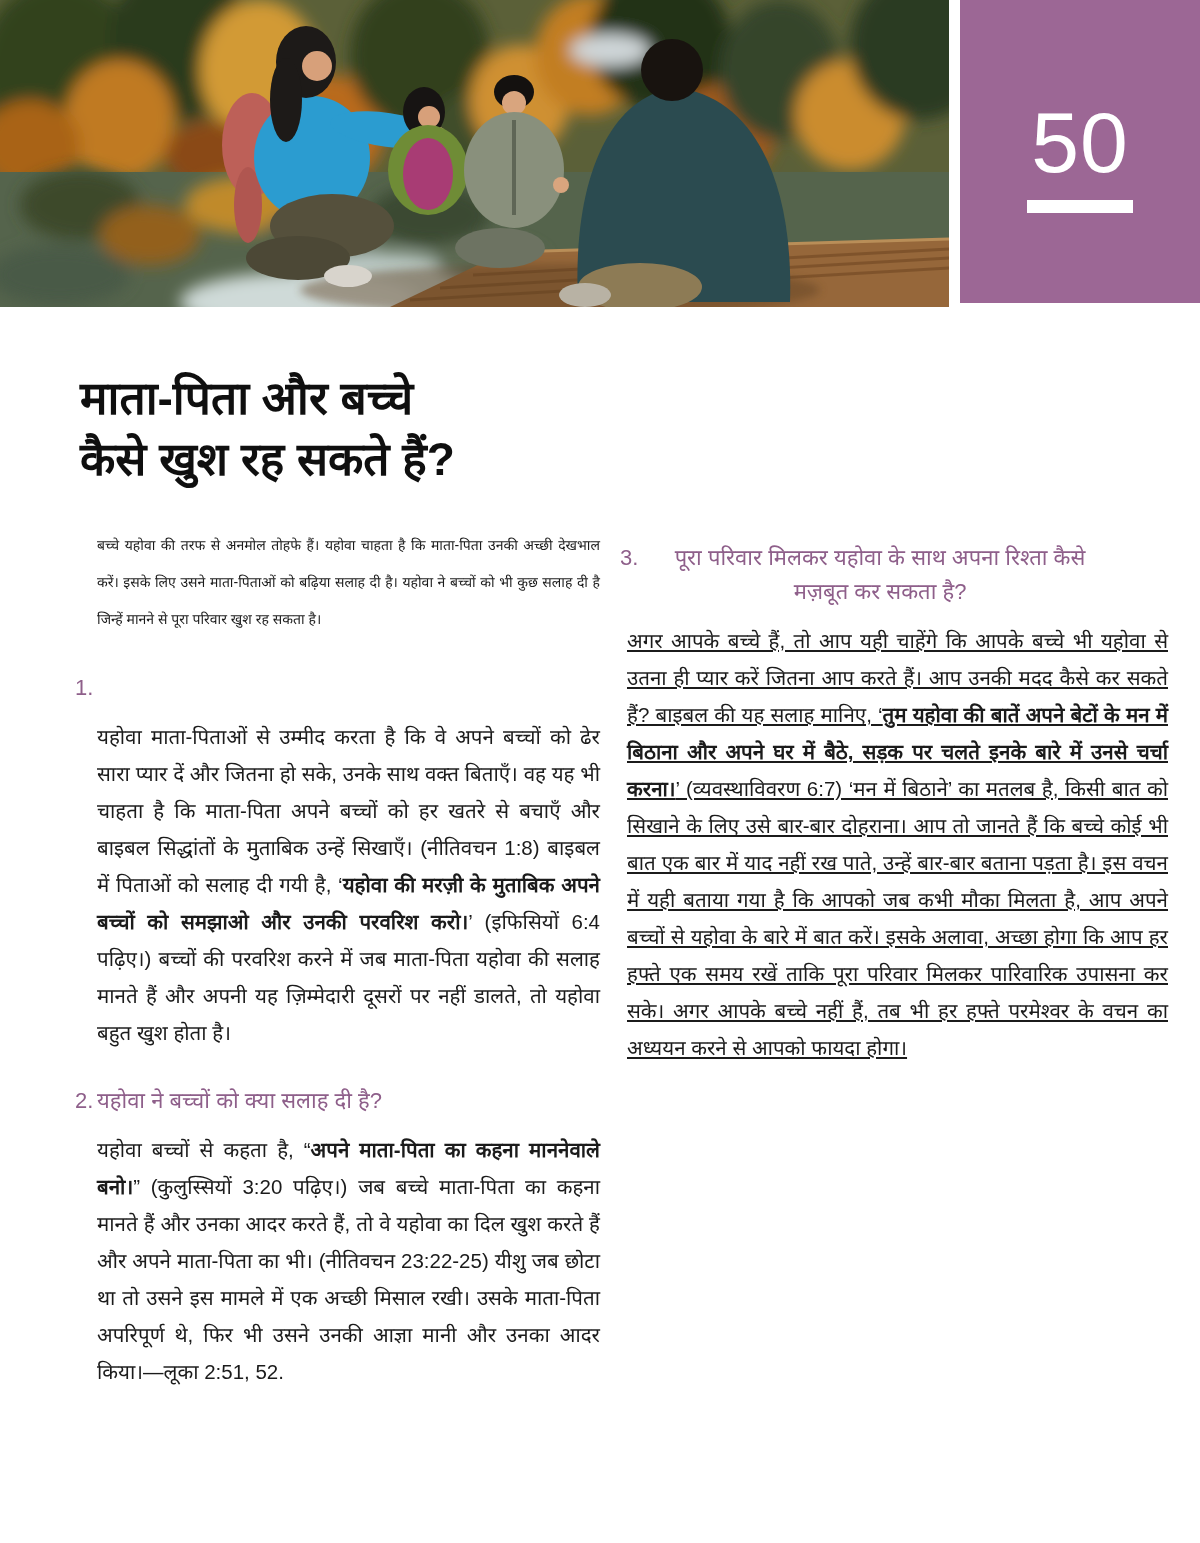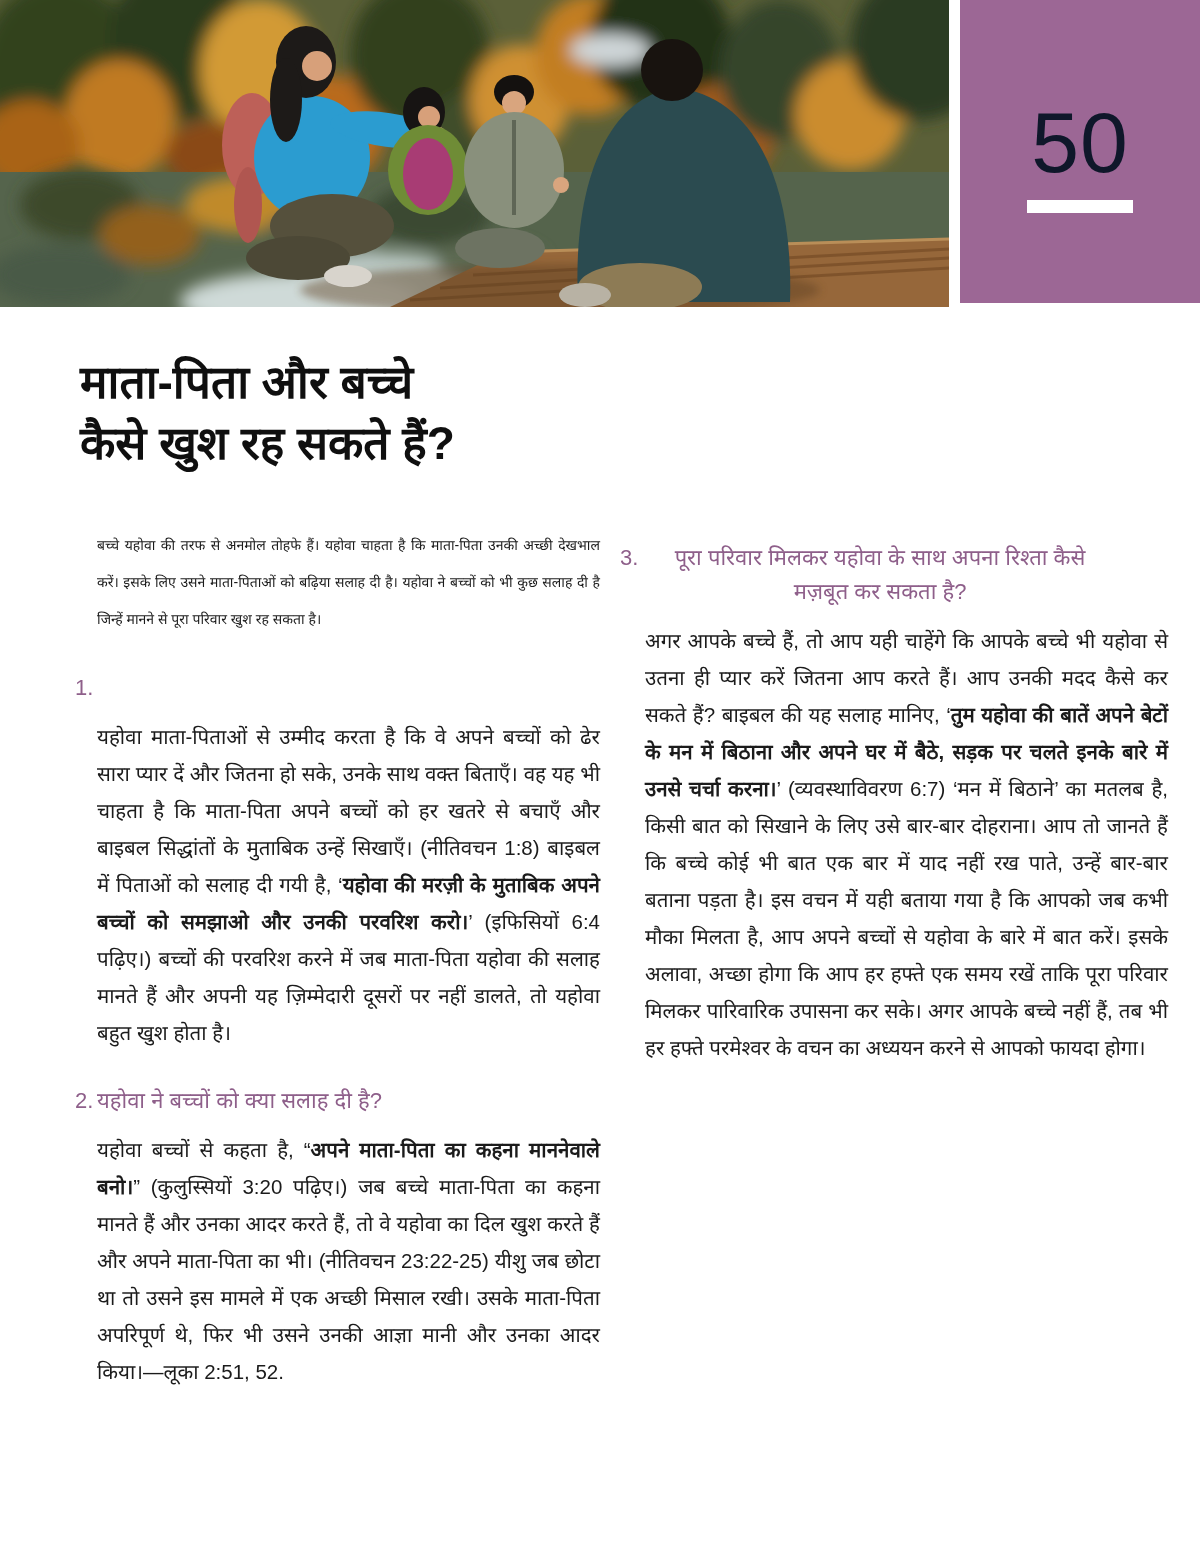--- a/index.html
+++ b/index.html
@@ -11,40 +11,40 @@
   html,body{margin:0;padding:0;background:#ffffff;}
   body{font-family:"Liberation Sans", sans-serif;}
   .page{position:relative;width:1200px;height:1543px;background:#fff;overflow:hidden;}
 
   
   .hero{position:absolute;left:0;top:0;width:949px;height:307px;overflow:hidden;}
   .hero svg{display:block;}
 
   
   .badge{position:absolute;left:960px;top:0;width:240px;height:303px;background:var(--accent);text-align:center;}
-  .badge-num{margin-top:98px;font-size:86px;line-height:88px;font-weight:500;color:#0f172a;letter-spacing:1px;}
+  .badge-num{margin-top:98px;font-size:86px;line-height:88px;font-weight:500;color:#ffffff;letter-spacing:1px;}
   .badge-bar{width:106px;height:13px;background:#ffffff;margin:14px auto 0 auto;}
 
   
-  .title{position:absolute;left:80px;top:352px;margin:0;font-size:46px;line-height:61px;font-weight:700;color:#0f0f0f;letter-spacing:0;}
+  .title{position:absolute;left:80px;top:368px;margin:0;font-size:46px;line-height:61px;font-weight:700;color:#0f0f0f;letter-spacing:0;}
 
   
   .col{position:absolute;top:527px;}
   .col-left{left:75px;width:525px;}
   .col-right{left:620px;width:548px;}
 
   .intro{margin:0 0 0 22px;font-size:14px;line-height:37px;text-align:justify;color:var(--ink);}
   .section{margin-top:33px;}
   .col-right .section{margin-top:14px;}
   .qrow{display:flex;align-items:flex-start;}
   .qnum{flex:none;width:22px;font-size:22px;line-height:34px;font-weight:500;color:var(--heading);}
   .col-right .qnum{width:25px;}
   h2.question{margin:0;font-size:22px;line-height:34px;font-weight:500;color:var(--heading);max-width:470px;text-align:center;}
   .para{margin:13px 0 0 22px;font-size:20.5px;line-height:37px;text-align:justify;color:var(--ink);}
-  .col-right .para{margin-left:25px;}
+  .col-right .para{margin-left:7px;text-decoration:underline;}
   .para b{font-weight:700;}
 </style>
 </head>
 <body>
 
 <div class="page">
 
   <div class="hero">
     <svg viewBox="0 0 949 307" width="949" height="307" preserveAspectRatio="none" aria-hidden="true">
       <defs>

